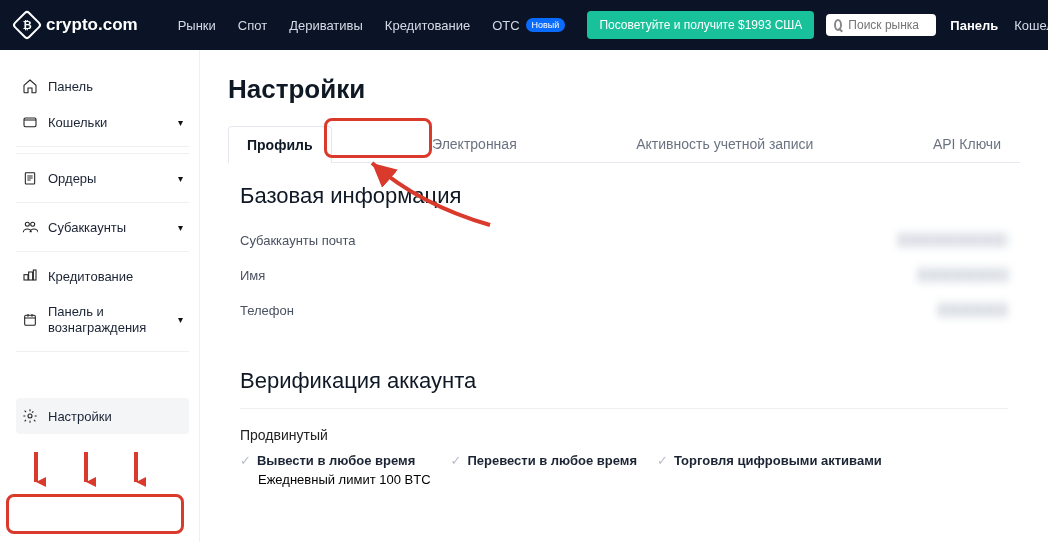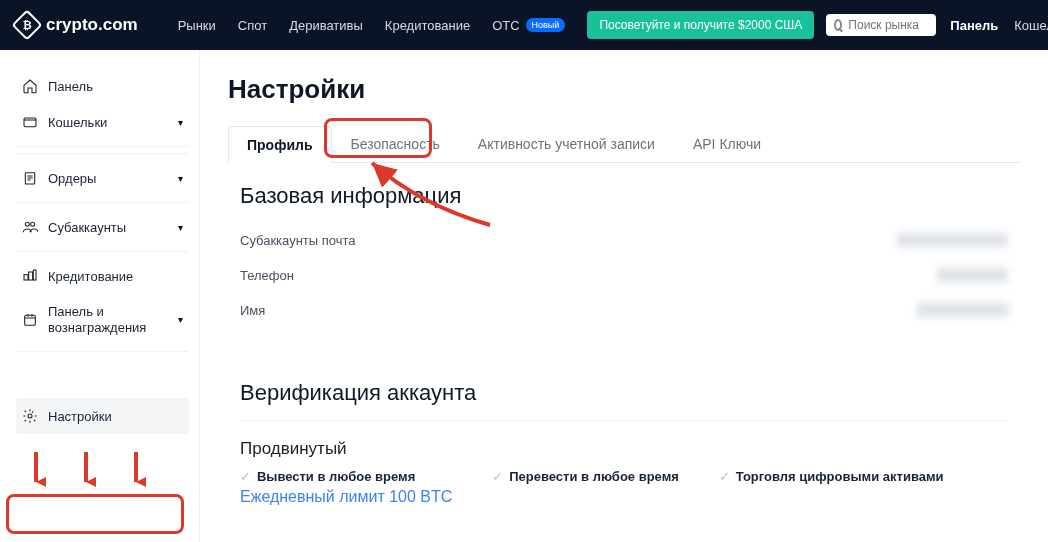--- a/index.html
+++ b/index.html
@@ -26,34 +26,34 @@
   .layout { display: flex; height: calc(100% - 50px); }
   .sidebar { width: 200px; border-right: 1px solid #eef0f3; padding: 18px 10px 10px 16px; font-size: 13px; color: #1b2434; overflow: hidden; }
   .sb-item { display: flex; align-items: center; gap: 10px; padding: 10px 6px; cursor: pointer; position: relative; }
   .sb-item .chev { margin-left: auto; font-size: 10px; color: #111; }
   .sb-sep { border-top: 1px solid #eef0f3; margin: 6px 0; }
   .sb-icon { width: 16px; height: 16px; display: flex; align-items: center; justify-content: center; color: #333; }
   .sb-icon svg { width: 16px; height: 16px; stroke: #222; fill: none; stroke-width: 1.6; }
 
   .main { flex: 1; padding: 24px 28px; overflow: hidden; }
   .page-title { font-size: 26px; font-weight: 700; color: #0f1825; margin-bottom: 20px; }
-  .tabs { display: flex; border-bottom: 1px solid #e5e8ee; }
+  .tabs { display: flex; border-bottom: 1px solid #e5e8ee; justify-content: space-between; }
   .tab { padding: 10px 18px; font-size: 14px; color: #6b7380; cursor: pointer; border: 1px solid transparent; border-bottom: none; border-radius: 4px 4px 0 0; }
   .tab.active { color: #0f1825; font-weight: 600; border-color: #e5e8ee; background: #fff; position: relative; top: 1px; }
 
   .section-title { font-size: 22px; font-weight: 400; margin: 20px 0 14px 12px; color: #0f1825; }
   .field-row { display: flex; padding: 10px 12px; font-size: 13px; color: #4a5160; }
   .field-label { width: 220px; }
   .field-value { margin-left: auto; width: 110px; height: 14px; filter: blur(4px); background: repeating-linear-gradient(90deg,#d4d9e0 0 8px,#eef0f3 8px 12px); }
 
-  .ver-level { font-size: 17px; color: #222; margin: 18px 0 10px 12px; }
-  .ver-features { display: flex; gap: 40px; margin-left: 12px; font-size: 13px; }
+  .ver-level { font-size: 14px; color: #222; margin: 18px 0 10px 12px; }
+  .ver-features { display: flex; gap: 20px; margin-left: 12px; font-size: 13px; }
   .ver-col .check { color: #b8bec8; margin-right: 6px; }
   .ver-col .lbl { font-weight: 600; color: #1b2434; }
-  .ver-col .sub { color: #3b82f6; font-size: 16px; margin-top: 4px; }
+  .ver-col .sub { color: #000000; font-size: 13px; margin-top: 4px; margin-left: 18px; }
 
   
   .hl-tab { position: absolute; border: 3px solid #d93a2b; border-radius: 8px; pointer-events: none; }
   .hl-settings { position: absolute; border: 3px solid #d93a2b; border-radius: 8px; pointer-events: none; }
   .sb-settings { background: #f4f5f7; border-radius: 4px; }
 
   .arrow-to-tab { position: absolute; pointer-events: none; }
   .arrow-down { position: absolute; pointer-events: none; }
 
 </style>
@@ -78,21 +78,21 @@
   <span class="nav-link">Спот</span>
   <span class="nav-link">Деривативы</span>
   <span class="nav-link">Кредитование</span>
   <span class="nav-link">
     <span>OTC</span>
     <span class="badge-new">Новый</span>
   </span>
 
   <div class="spacer"></div>
 
-  <div class="ref-btn">Посоветуйте и получите $2000 США</div>
+  <div class="ref-btn">Посоветуйте и получите $1993 США</div>
   <div class="search-box">
     <div class="search-icon"></div>
     <input placeholder="Поиск рынка" style="">
   </div>
   <span class="nav-strong">Панель</span>
   <span class="nav-link" style="margin-right:0">Кошельк</span>
 </div>
 
 <div class="layout">
 
@@ -173,40 +173,40 @@
         </span>
       <span>Настройки</span>
     </div>
   </div>
 
   <div class="main">
     <div class="page-title">Настройки</div>
 
     <div class="tabs">
       <div class="tab active">Профиль</div>
-      <div class="tab">Безопасность</div>
+      <div class="tab">Электронная</div>
       <div class="tab">Активность учетной записи</div>
       <div class="tab">API Ключи</div>
     </div>
 
     <div class="section-title">Базовая информация</div>
     <div class="field-row">
       <span class="field-label">Субаккаунты почта</span>
       <span class="field-value"></span>
     </div>
     <div class="field-row">
+      <span class="field-label">Имя</span>
+      <span class="field-value" style="width:90px"></span>
+    </div>
+    <div class="field-row">
       <span class="field-label">Телефон</span>
       <span class="field-value" style="width:70px"></span>
     </div>
-    <div class="field-row">
-      <span class="field-label">Имя</span>
-      <span class="field-value" style="width:90px"></span>
-    </div>
-
-    <div class="section-title" style="margin-top:52px">Верификация аккаунта</div>
+
+    <div class="section-title" style="margin-top:40px">Верификация аккаунта</div>
     <div style="border-top:1px solid #eef0f3; margin:0 12px;"></div>
     <div class="ver-level">Продвинутый</div>
     <div class="ver-features">
       <div class="ver-col">
         <div><span class="check">✓</span><span class="lbl">Вывести в любое время</span></div>
         <div class="sub">Ежедневный лимит 100 BTC</div>
       </div>
       <div class="ver-col">
         <div><span class="check">✓</span><span class="lbl">Перевести в любое время</span></div>
       </div>

